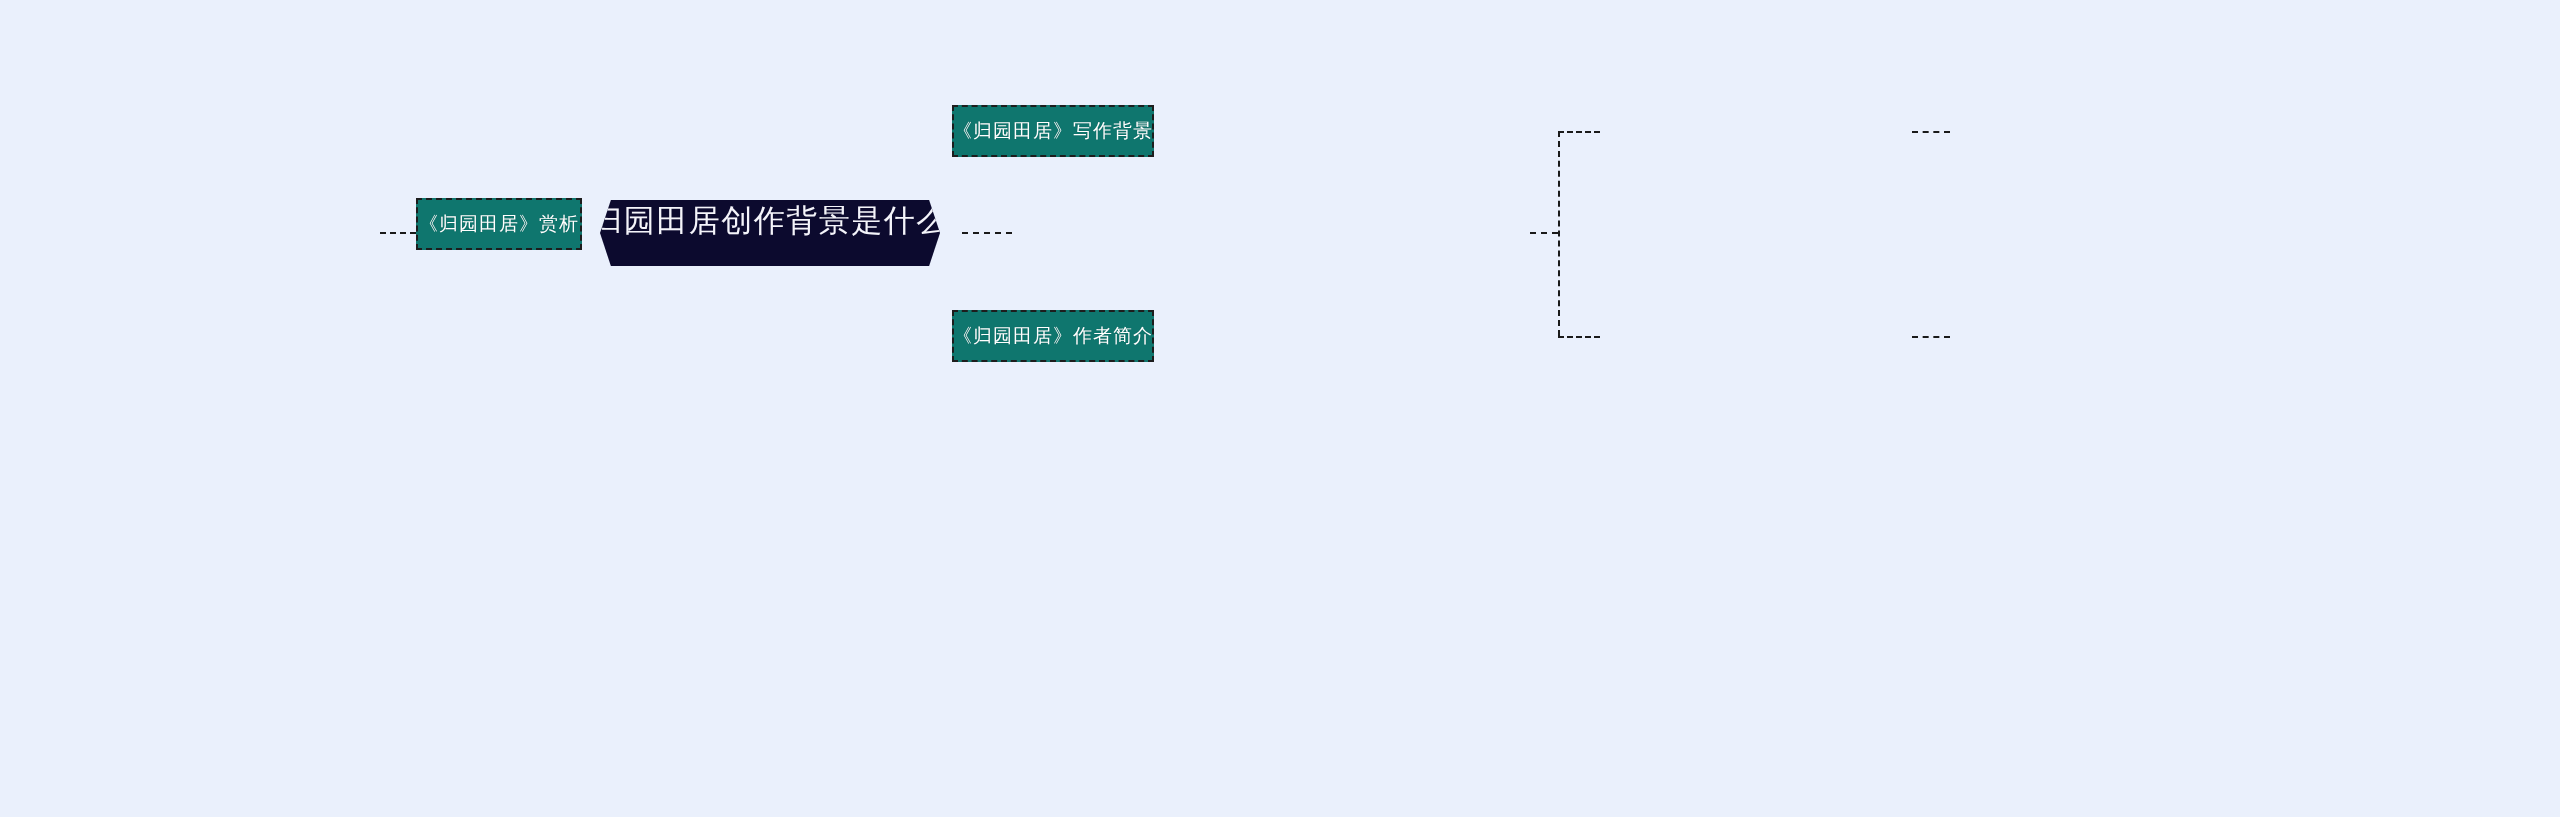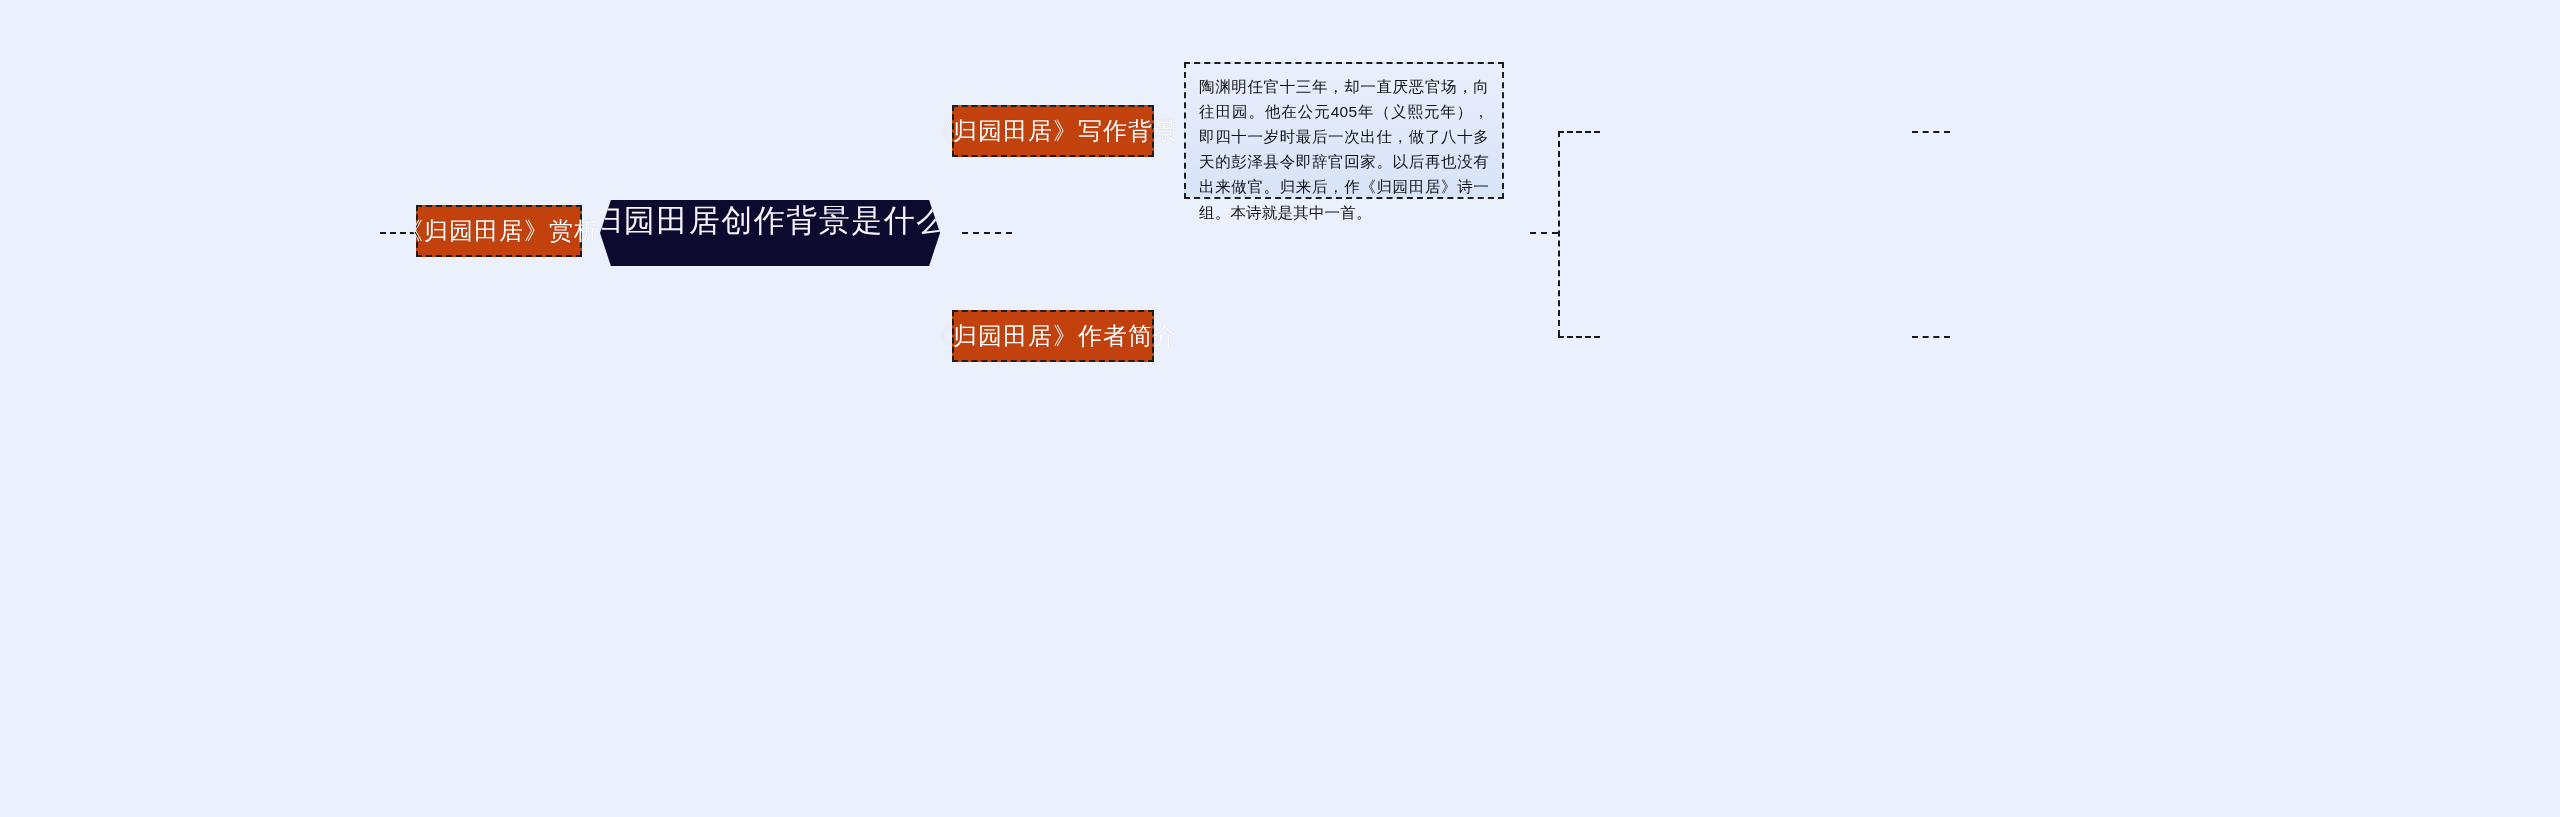--- a/index.html
+++ b/index.html
@@ -53,27 +53,27 @@
     text-align: justify;
     text-justify: inter-ideograph;
     letter-spacing: .2px;
     font-family: "Liberation Sans", "DejaVu Sans", sans-serif;
   }
 
   
   .branch {
     position: absolute;
     box-sizing: border-box;
-    background: #c2410c;
+    background: #0f766e;
     border: 2px dashed #1d1d1d;
     color: #ffffff;
     display: flex;
     align-items: center;
     justify-content: center;
-    font-size: 24px;
+    font-size: 19px;
     letter-spacing: 1px;
     white-space: nowrap;
     z-index: 3;
     text-shadow: 0 0 1px rgba(0,0,0,.25);
   }
 
   
   .central {
     position: absolute;
     background: #0c0a2e;
@@ -107,34 +107,31 @@
 
   <div class="conn conn-h" style="left:1558px; top:131px; width:42px;"></div>
 
   <div class="conn conn-h" style="left:1558px; top:336px; width:42px;"></div>
 
   <div class="conn conn-h" style="left:1912px; top:131px; width:38px;"></div>
 
   <div class="conn conn-h" style="left:1912px; top:336px; width:38px;"></div>
 
 
-  <div class="branch" style="left:416px; top:205px; width:166px; height:52px;">
+  <div class="branch" style="left:416px; top:198px; width:166px; height:52px;">
     <span>《归园田居》赏析</span>
   </div>
 
   <div class="central" style="left:600px; top:200px; width:340px; height:66px;">
     <span>归园田居创作背景是什么</span>
   </div>
 
   <div class="branch" style="left:952px; top:105px; width:202px; height:52px;">
     <span>《归园田居》写作背景</span>
   </div>
 
-  <div class="detail-box" style="left:1184px; top:62px; width:320px; height:137px;">
-    <p>陶渊明任官十三年，却一直厌恶官场，向往田园。他在公元405年（义熙元年），即四十一岁时最后一次出仕，做了八十多天的彭泽县令即辞官回家。以后再也没有出来做官。归来后，作《归园田居》诗一组。本诗就是其中一首。</p>
-  </div>
 
   <div class="branch" style="left:952px; top:310px; width:202px; height:52px;align-items:center;">
     <span>《归园田居》作者简介</span>
   </div>
 
 
 </div>
 
 </body></html>

